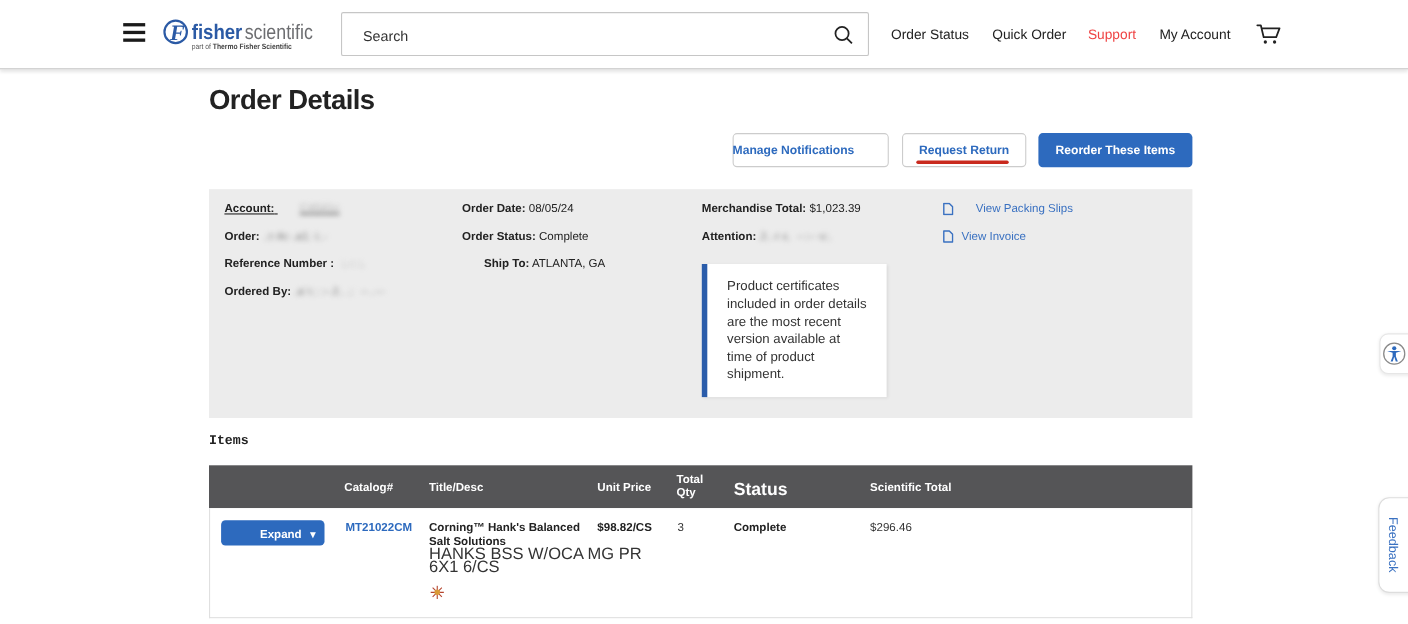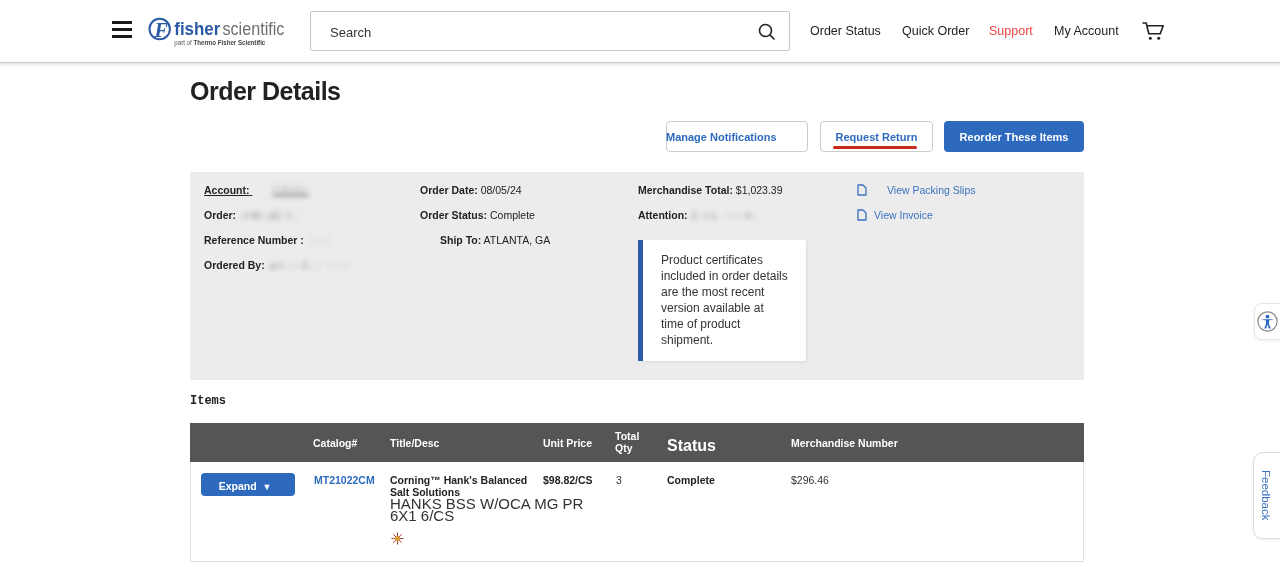--- a/index.html
+++ b/index.html
@@ -83,26 +83,26 @@
 <div class="abs" style="left:661px;top:252px;font-size:12px;line-height:16px;color:#333;">Product certificates<br>included in order details<br>are the most recent<br>version available at<br>time of product<br>shipment.</div>
 
 <div class="abs b" style="left:190px;top:394px;font-size:12px;color:#222;font-family:Liberation Mono, monospace;">Items</div>
 
 <div class="abs" style="left:190px;top:423px;width:894px;height:39px;background:#555557;"></div>
 <div class="abs b" style="left:313px;top:437px;font-size:10.5px;color:#fff;">Catalog#</div>
 <div class="abs b" style="left:390px;top:437px;font-size:10.5px;color:#fff;">Title/Desc</div>
 <div class="abs b" style="left:543px;top:437px;font-size:10.5px;color:#fff;">Unit Price</div>
 <div class="abs b" style="left:615px;top:430px;font-size:10.5px;line-height:12px;color:#fff;">Total<br>Qty</div>
 <div class="abs b" style="left:667px;top:437px;font-size:16px;color:#fff;">Status</div>
-<div class="abs b" style="left:791px;top:437px;font-size:10.5px;color:#fff;">Merchandise Number</div>
+<div class="abs b" style="left:791px;top:437px;font-size:10.5px;color:#fff;">Scientific Total</div>
 
 <div class="abs" style="left:190px;top:462px;width:894px;height:100px;background:#fff;border-left:1px solid #e0e0e0;border-right:1px solid #e0e0e0;border-bottom:1px solid #e0e0e0;"></div>
 
 <div class="abs" style="left:201px;top:473px;width:94px;height:23px;background:#2d6abe;border-radius:4px;"></div>
-<div class="abs b" style="left:201px;top:480px;width:88px;text-align:center;font-size:10.5px;color:#fff;">Expand&nbsp; <span style="font-size:9px;">▼</span></div>
+<div class="abs b" style="left:201px;top:480px;width:88px;text-align:right;font-size:10.5px;color:#fff;">Expand&nbsp; <span style="font-size:9px;">▼</span></div>
 
 <div class="abs b" style="left:314px;top:474px;font-size:10.5px;color:#2d6abe;">MT21022CM</div>
 
 <div class="abs b" style="left:390px;top:474px;font-size:10.5px;line-height:12px;color:#222;">Corning™ Hank's Balanced<br>Salt Solutions</div>
 <div class="abs" style="left:390px;top:498px;font-size:15px;line-height:12px;color:#333;">HANKS BSS W/OCA MG PR<br>6X1 6/CS</div>
 
 <svg class="abs" style="left:391px;top:532px;" width="13" height="13" viewBox="0 0 13 13">
   <g stroke="#b5452f" stroke-width="1">
     <line x1="6.5" y1="0.5" x2="6.5" y2="12.5"></line>
     <line x1="0.5" y1="6.5" x2="12.5" y2="6.5"></line>

